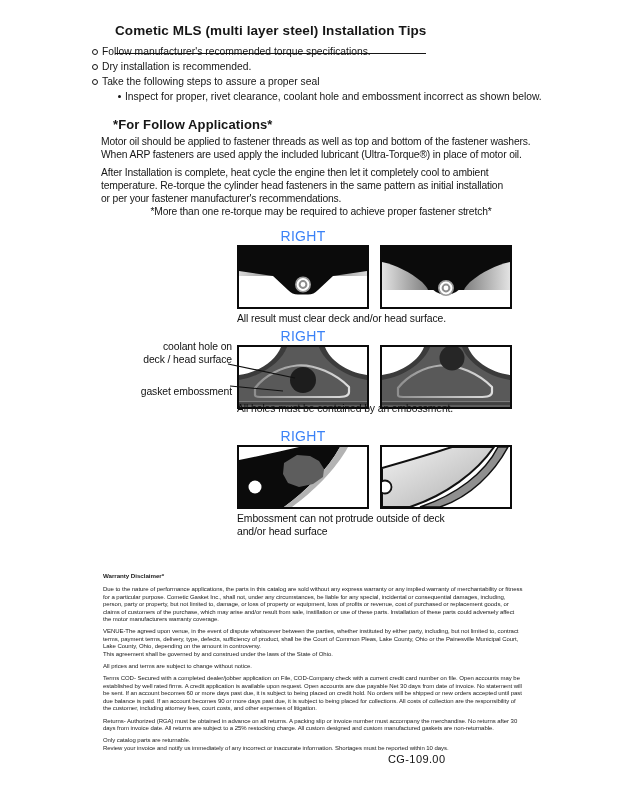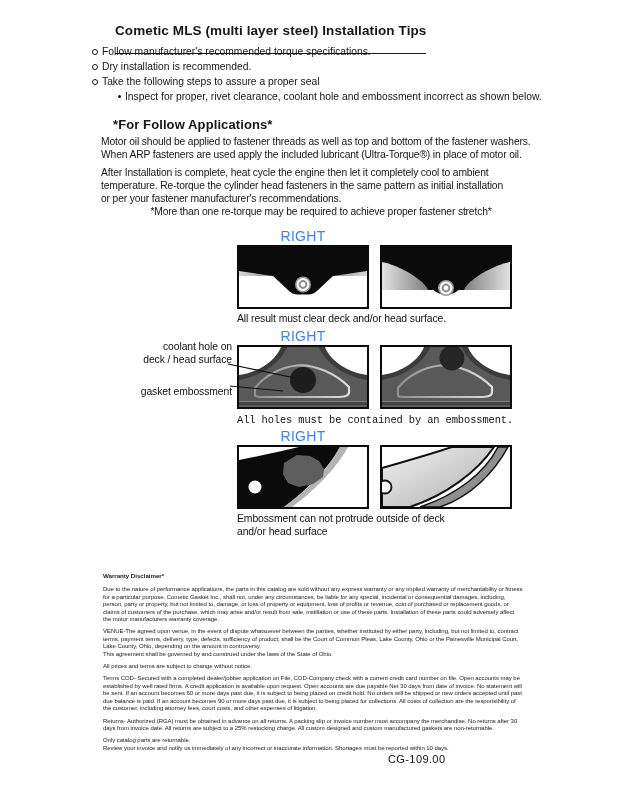--- a/index.html
+++ b/index.html
@@ -37,21 +37,21 @@
   .rw{font-size:14px;letter-spacing:.3px;width:132px;text-align:center;color:#3b82f6;}
   .rw.l{left:237px;} .rw.r{left:380px;margin-top:28px;}
   .rw.row1{top:228px;} .rw.row2{top:328px;} .rw.row3{top:428px;}
 
   .dbox{width:128px;height:60px;border:2px solid #0b0b0b;background:#fff;}
   .dbox svg{display:block;}
   .bx-l{left:237px;} .bx-r{left:380px;}
   .bxrow1{top:245px;} .bxrow2{top:345px;} .bxrow3{top:445px;}
 
   .caption{left:237px;font-size:10.4px;line-height:13px;letter-spacing:-.1px;color:#111;}
-  .cap1{top:312px;} .cap2{top:414px;font-family:Liberation Mono, monospace;} .cap3{top:512px;width:265px;}
+  .cap1{top:312px;} .cap2{top:402px;} .cap3{top:512px;width:265px;}
 
   .side-label{font-size:10.4px;line-height:13px;text-align:right;right:386px;letter-spacing:-.1px;color:#111;}
   .sl1{top:340px;} .sl2{top:377px;margin-top:8px;}
   .leaders{left:210px;top:350px;pointer-events:none;z-index:5;}
 
   .disclaimer{left:103px;top:572px;width:420px;font-size:6px;line-height:7.4px;letter-spacing:-.05px;color:#1a1a1a;}
   .disclaimer h3{font-size:6.2px;margin:0 0 7px 0;font-weight:bold;}
   .disclaimer p{margin:0 0 5px 0;}
 
   .footer-code{left:388px;top:753px;font-size:11px;letter-spacing:.4px;color:#111;}

